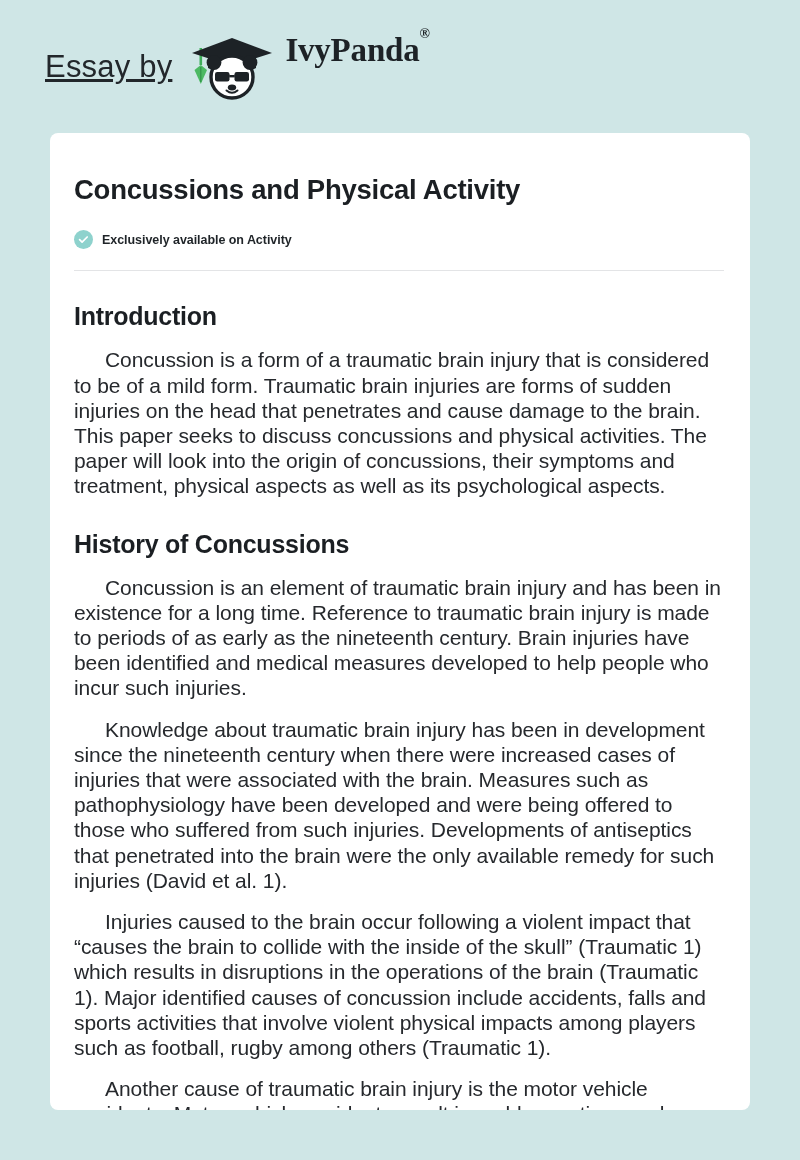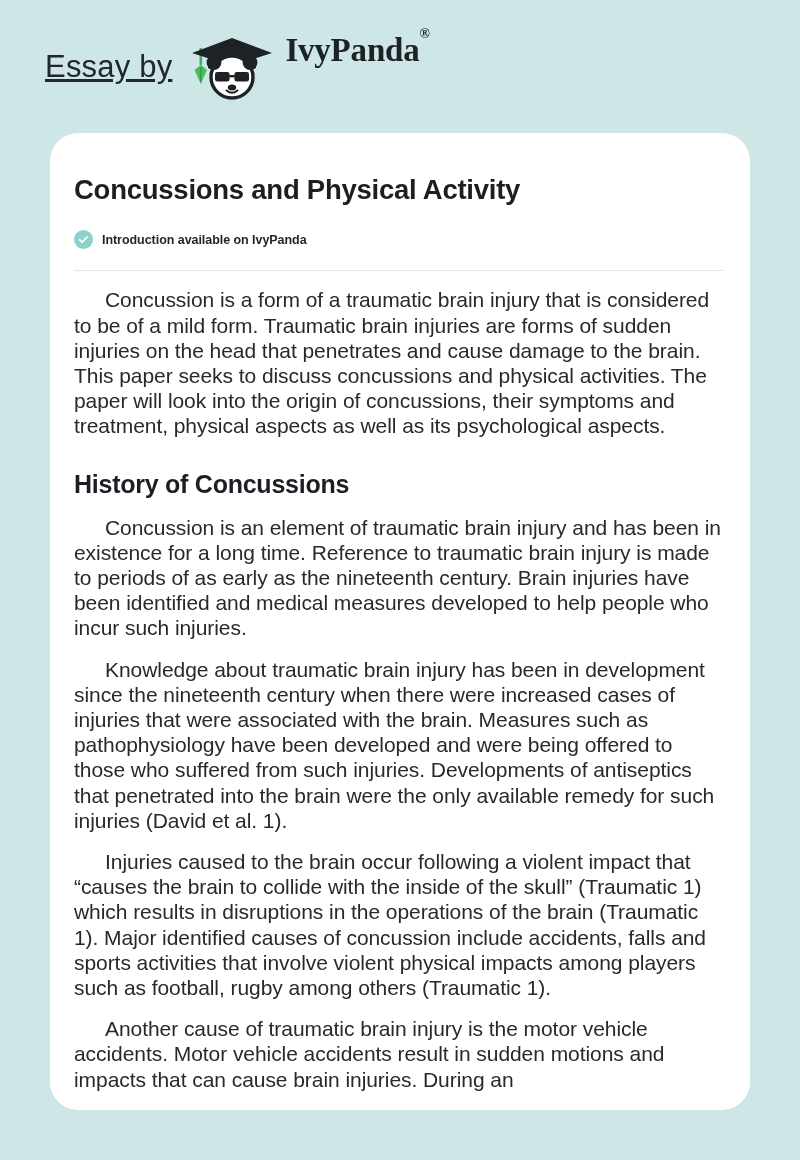--- a/index.html
+++ b/index.html
@@ -65,21 +65,21 @@
   }
 
   
   .card {
     position: absolute;
     left: 50px;
     top: 133px;
     width: 700px;
     height: 977px;
     background: #ffffff;
-    border-radius: 28px;
+    border-radius: 8px;
     overflow: hidden;
   }
   .card-inner {
     padding: 26px 26px 0 24px;
   }
 
   .doc-title {
     font-size: 27.5px;
     font-weight: 700;
     color: #1b1f23;
@@ -178,25 +178,26 @@
   <div class="card-inner">
 
     <h1 class="doc-title">Concussions and Physical Activity</h1>
 
     <div class="badge-row">
       <span class="badge-check">
         <svg width="11" height="11" viewBox="0 0 11 11" xmlns="http://www.w3.org/2000/svg">
           <path d="M1.6 5.6 L4.1 8.1 L9.2 3.0" stroke="#ffffff" stroke-width="1.7" fill="none" stroke-linecap="round" stroke-linejoin="round"></path>
         </svg>
       </span>
-      <span class="badge-text">Introduction available on IvyPanda</span>
+      <span class="badge-text">Exclusively available on Activity</span>
     </div>
 
     <div class="divider"></div>
 
+    <h2 class="section-head">Introduction</h2>
     <p class="para">Concussion is a form of a traumatic brain injury that is considered to be of a mild form. Traumatic brain injuries are forms of sudden injuries on the head that penetrates and cause damage to the brain. This paper seeks to discuss concussions and physical activities. The paper will look into the origin of concussions, their symptoms and treatment, physical aspects as well as its psychological aspects.</p>
 
     <h2 class="section-head">History of Concussions</h2>
     <p class="para">Concussion is an element of traumatic brain injury and has been in existence for a long time. Reference to traumatic brain injury is made to periods of as early as the nineteenth century. Brain injuries have been identified and medical measures developed to help people who incur such injuries.</p>
     <p class="para tight">Knowledge about traumatic brain injury has been in development since the nineteenth century when there were increased cases of injuries that were associated with the brain. Measures such as pathophysiology have been developed and were being offered to those who suffered from such injuries. Developments of antiseptics that penetrated into the brain were the only available remedy for such injuries (David et al. 1).</p>
 
     <p class="para">Injuries caused to the brain occur following a violent impact that “causes the brain to collide with the inside of the skull” (Traumatic 1) which results in disruptions in the operations of the brain (Traumatic 1). Major identified causes of concussion include accidents, falls and sports activities that involve violent physical impacts among players such as football, rugby among others (Traumatic 1).</p>
     <p class="para tight">Another cause of traumatic brain injury is the motor vehicle accidents. Motor vehicle accidents result in sudden motions and impacts that can cause brain injuries. During an</p>
 
   </div>

